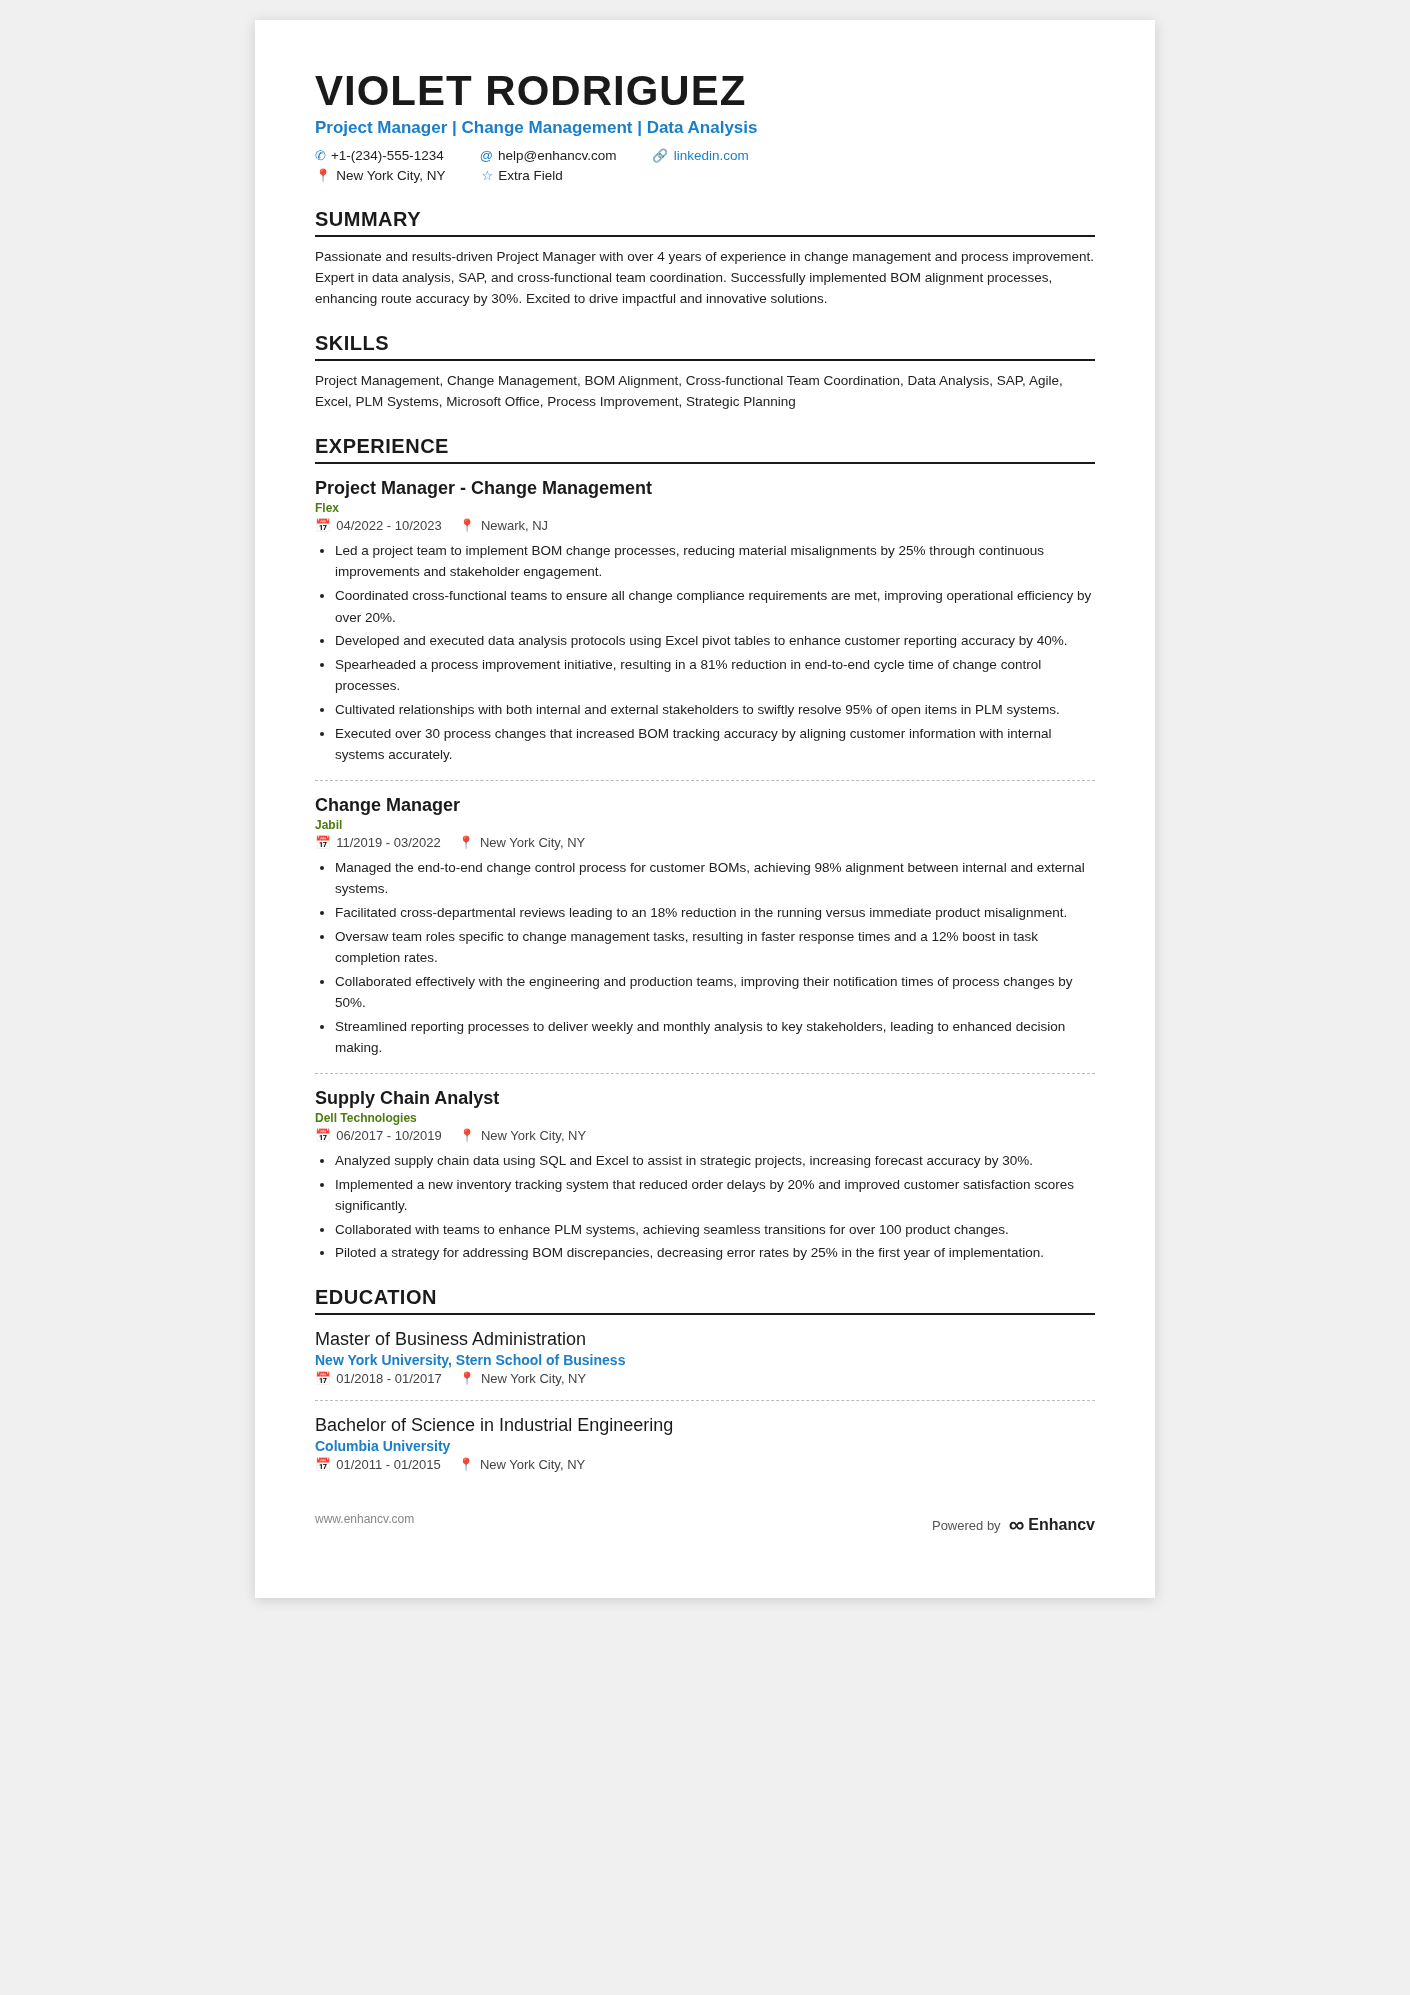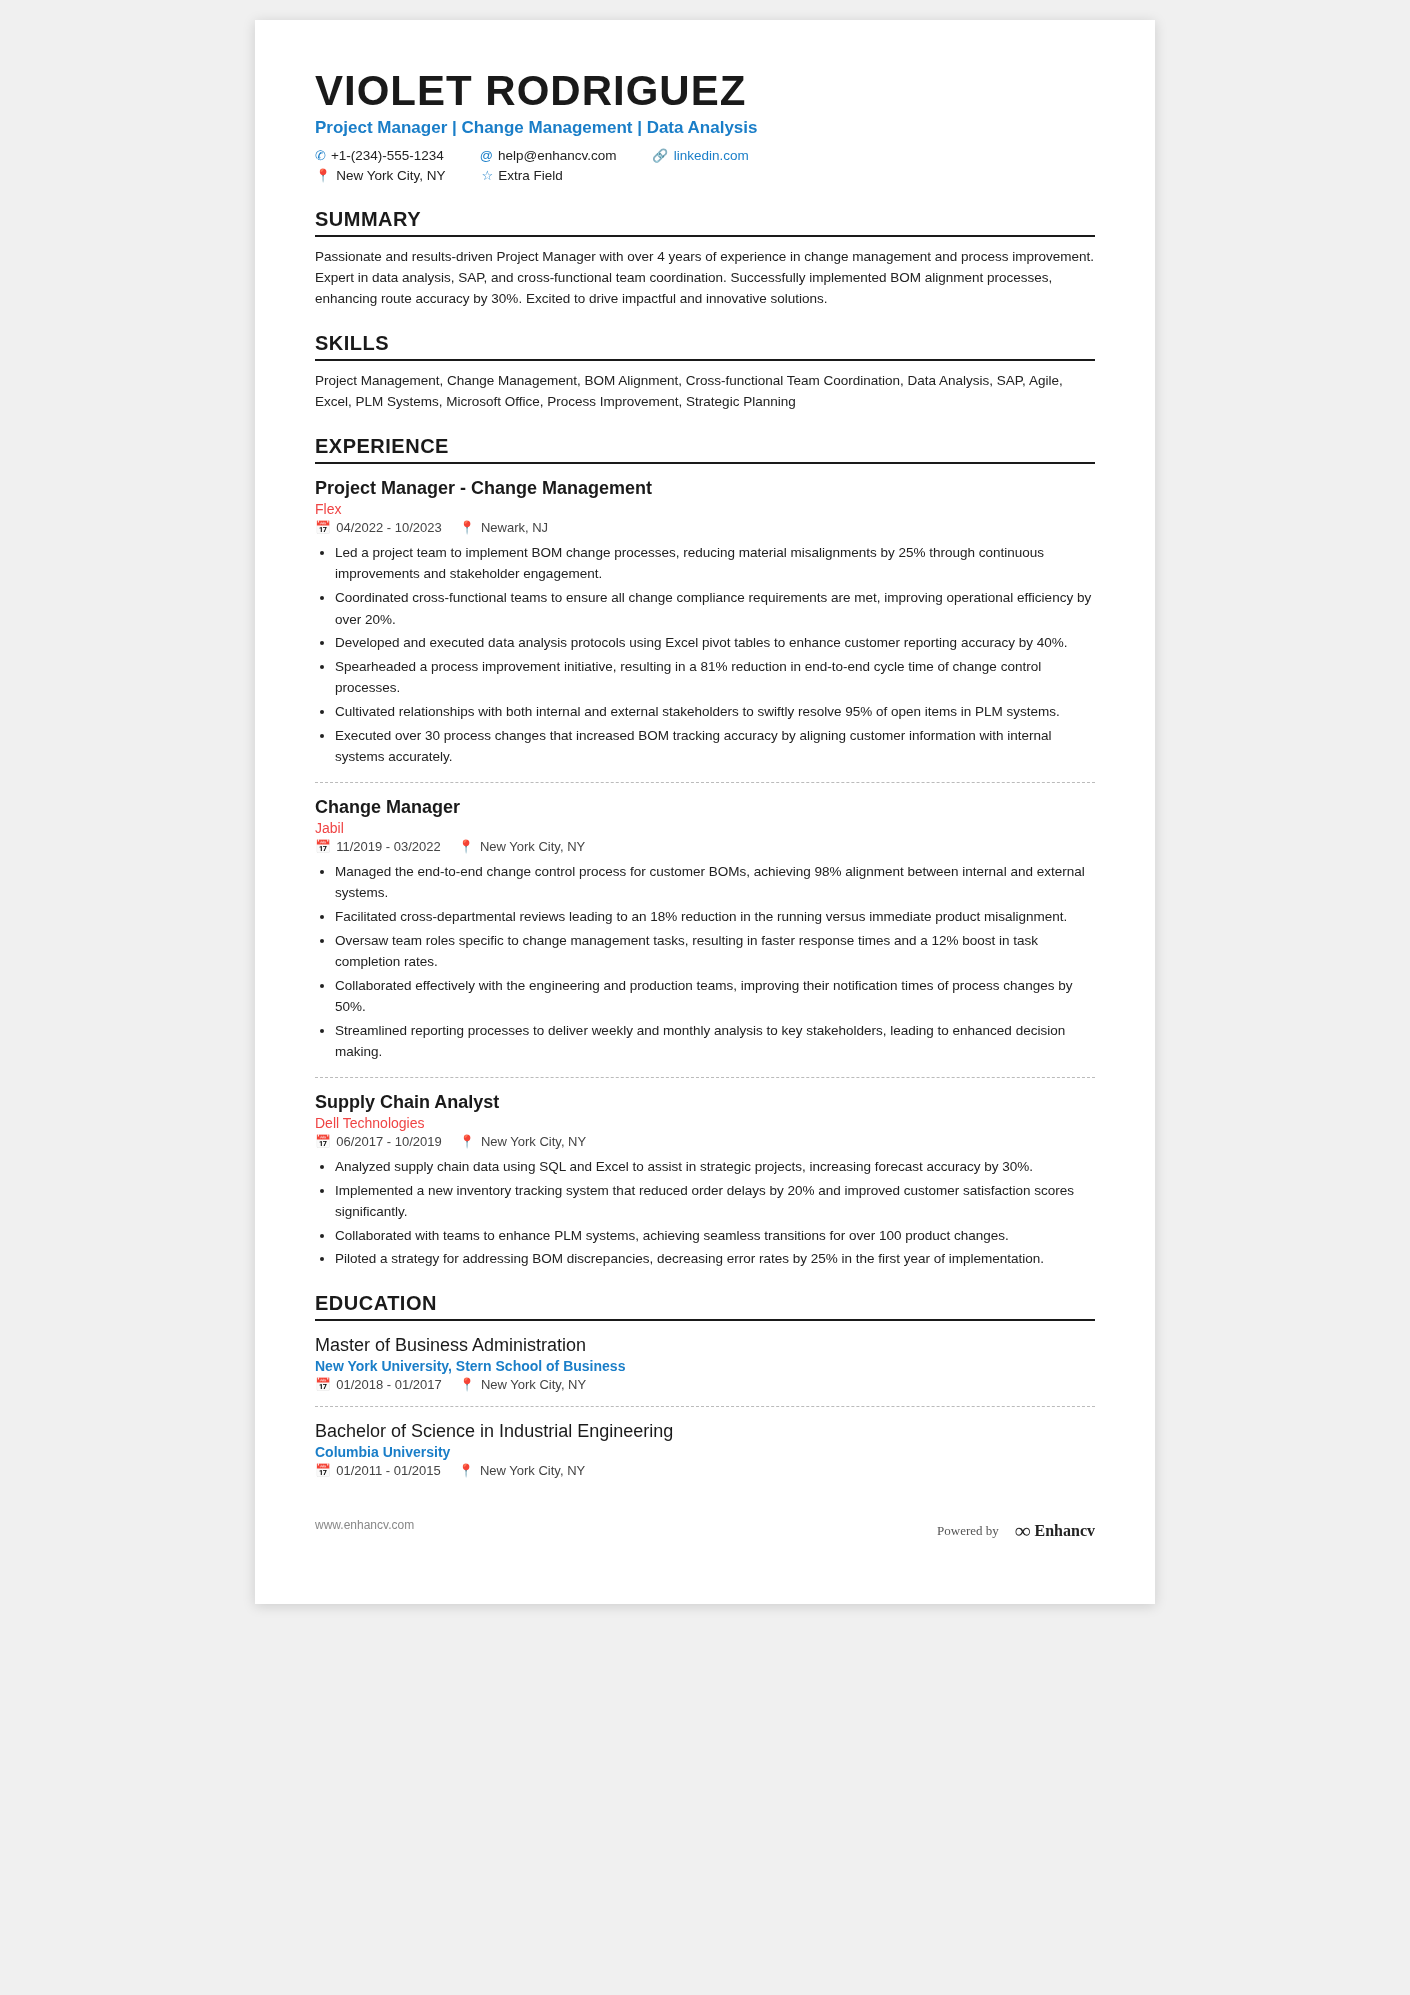--- a/index.html
+++ b/index.html
@@ -72,23 +72,23 @@
       line-height: 1.55;
     }
     .job-title {
       font-size: 18px;
       font-weight: 700;
       color: #1a1a1a;
       margin-top: 14px;
       margin-bottom: 2px;
     }
     .company-name {
-      font-size: 14px;
-      font-weight: 400;
-      color: #ef4444;
+      font-size: 12px;
+      font-weight: 700;
+      color: #4d7c0f;
       margin-bottom: 3px;
     }
     .job-meta {
       display: flex;
       align-items: center;
       gap: 18px;
       font-size: 13px;
       color: #444;
       margin-bottom: 7px;
     }
@@ -134,24 +134,23 @@
       display: flex;
       justify-content: space-between;
       align-items: flex-start;
       font-size: 12px;
       color: #888;
       border-top: none;
     }
     .footer-logo {
       display: flex;
       align-items: center;
-      gap: 16px;
+      gap: 8px;
       font-size: 13px;
       color: #555;
-      font-family: Liberation Serif, serif;
     }
     .enhancv-logo {
       display: flex;
       align-items: center;
       gap: 4px;
       font-weight: 700;
       color: #222;
       font-size: 16px;
     }
     .logo-infinity {

